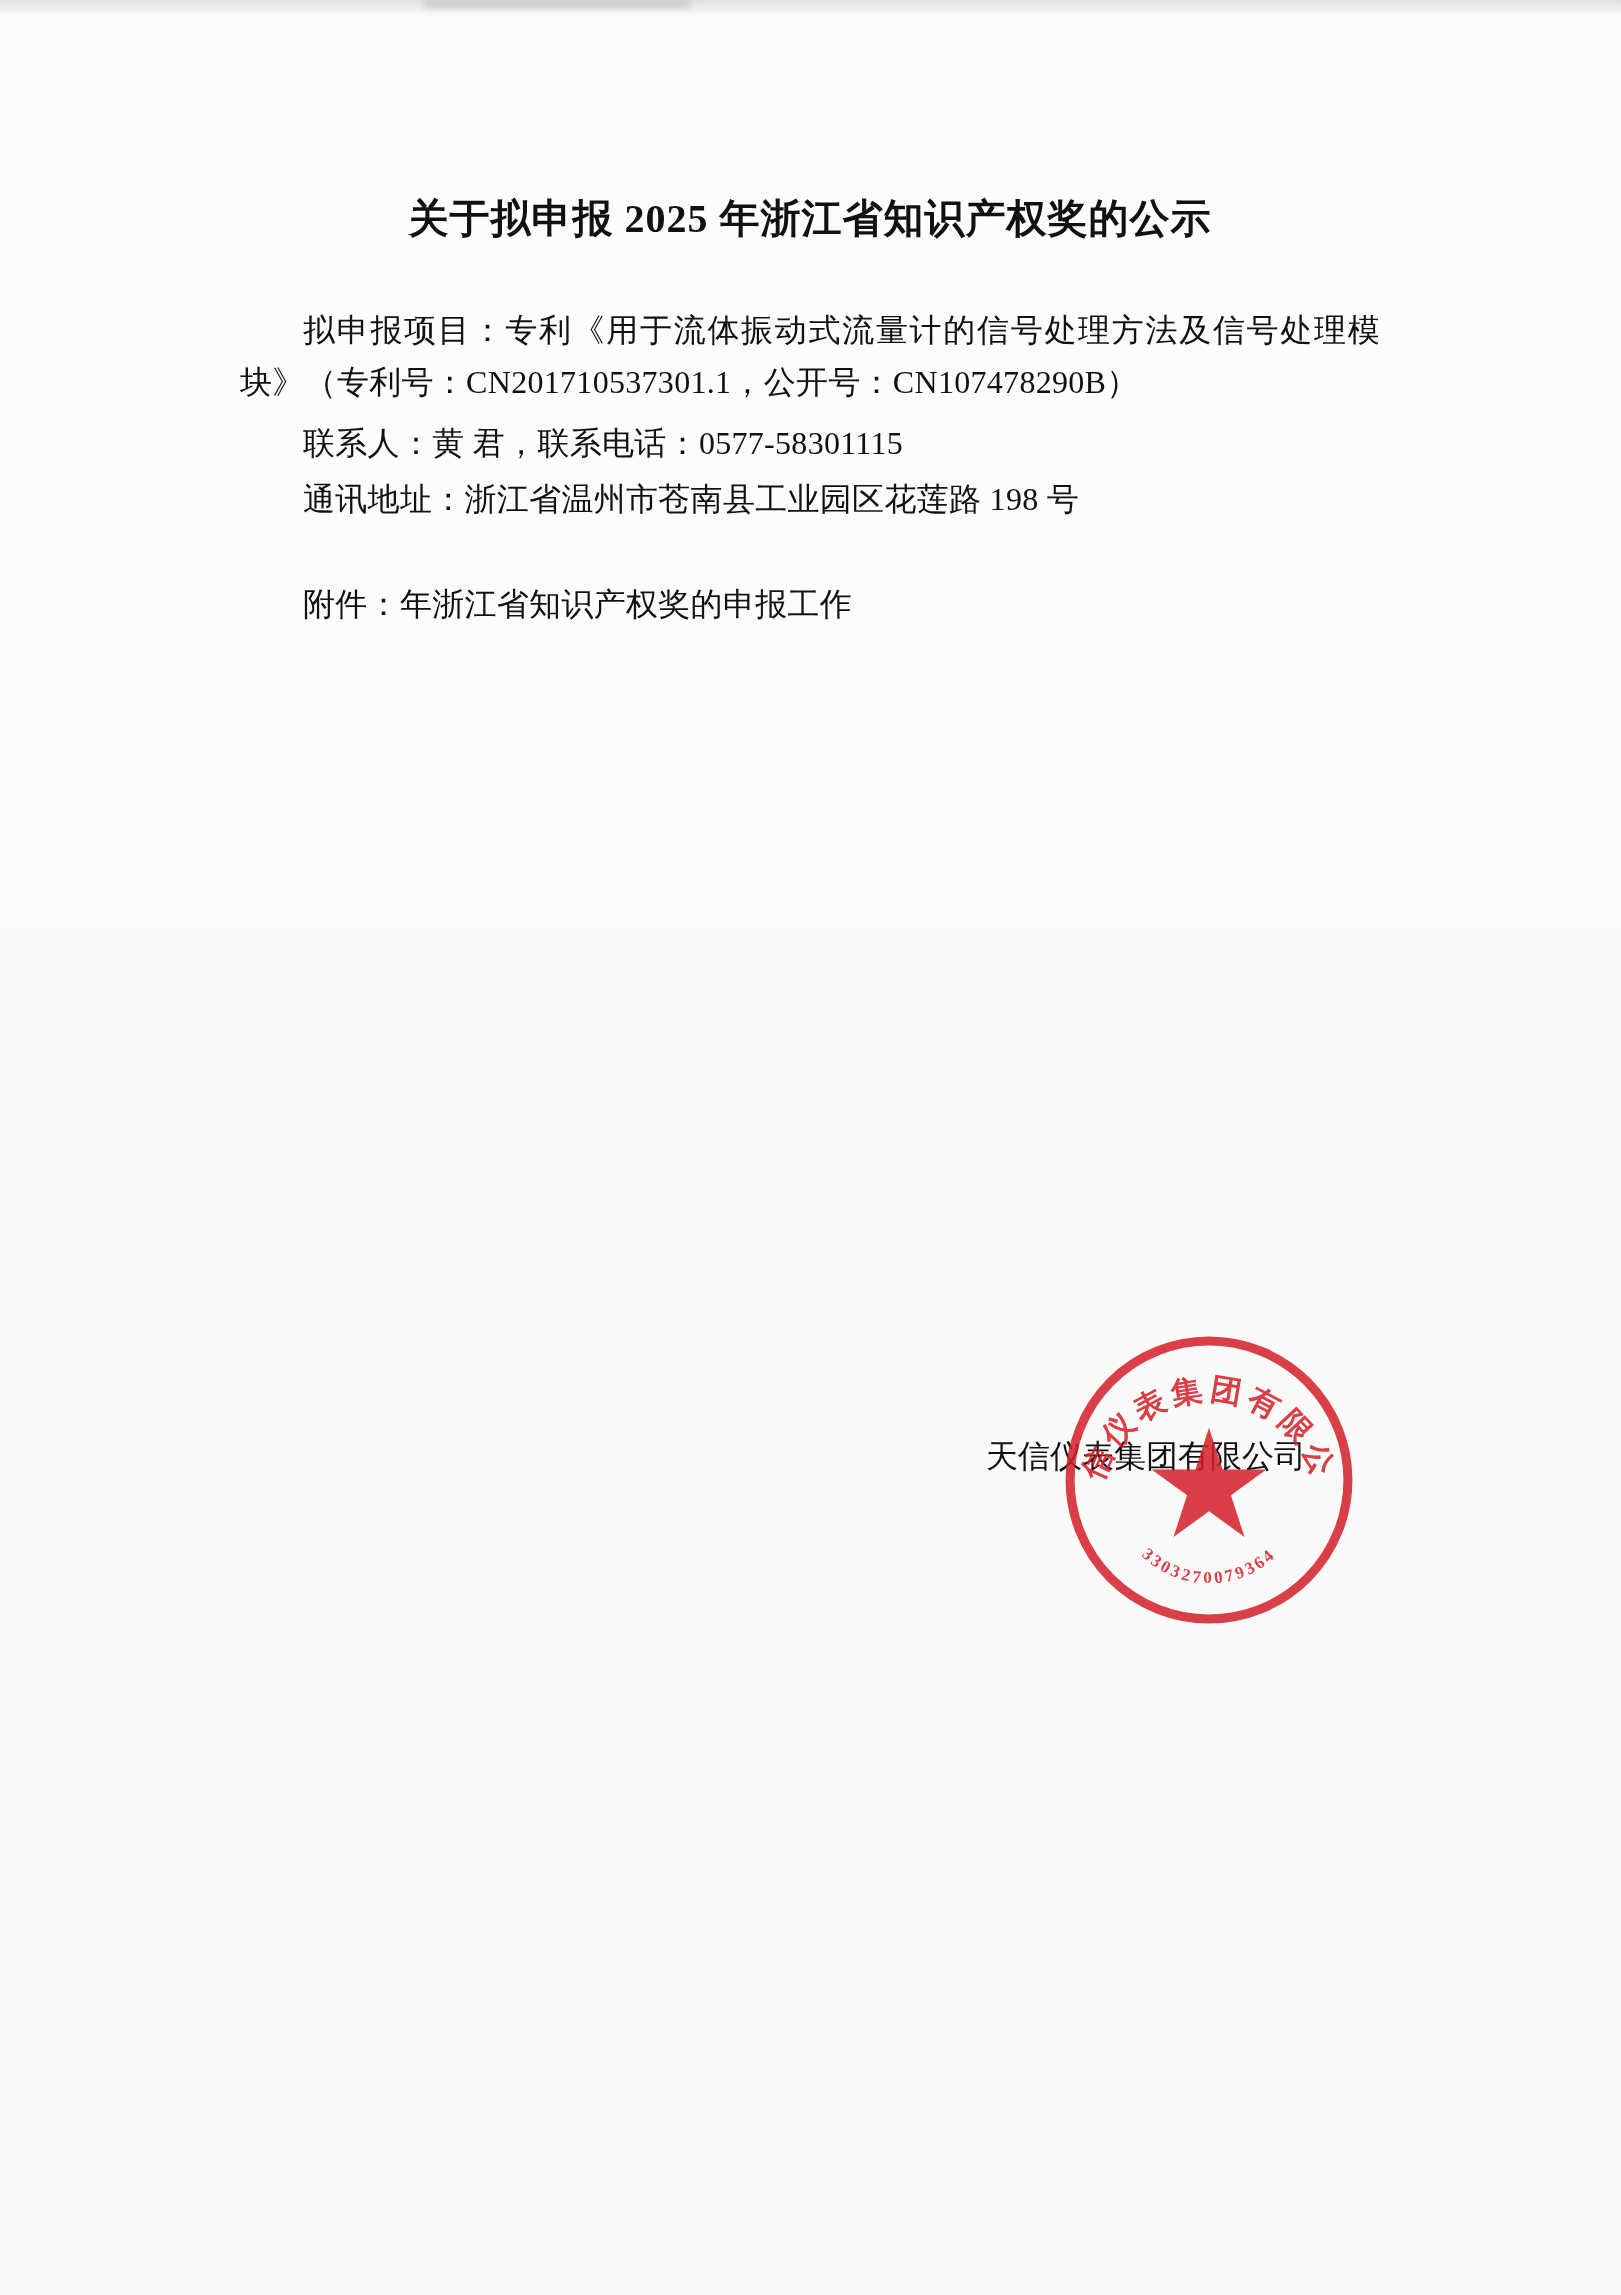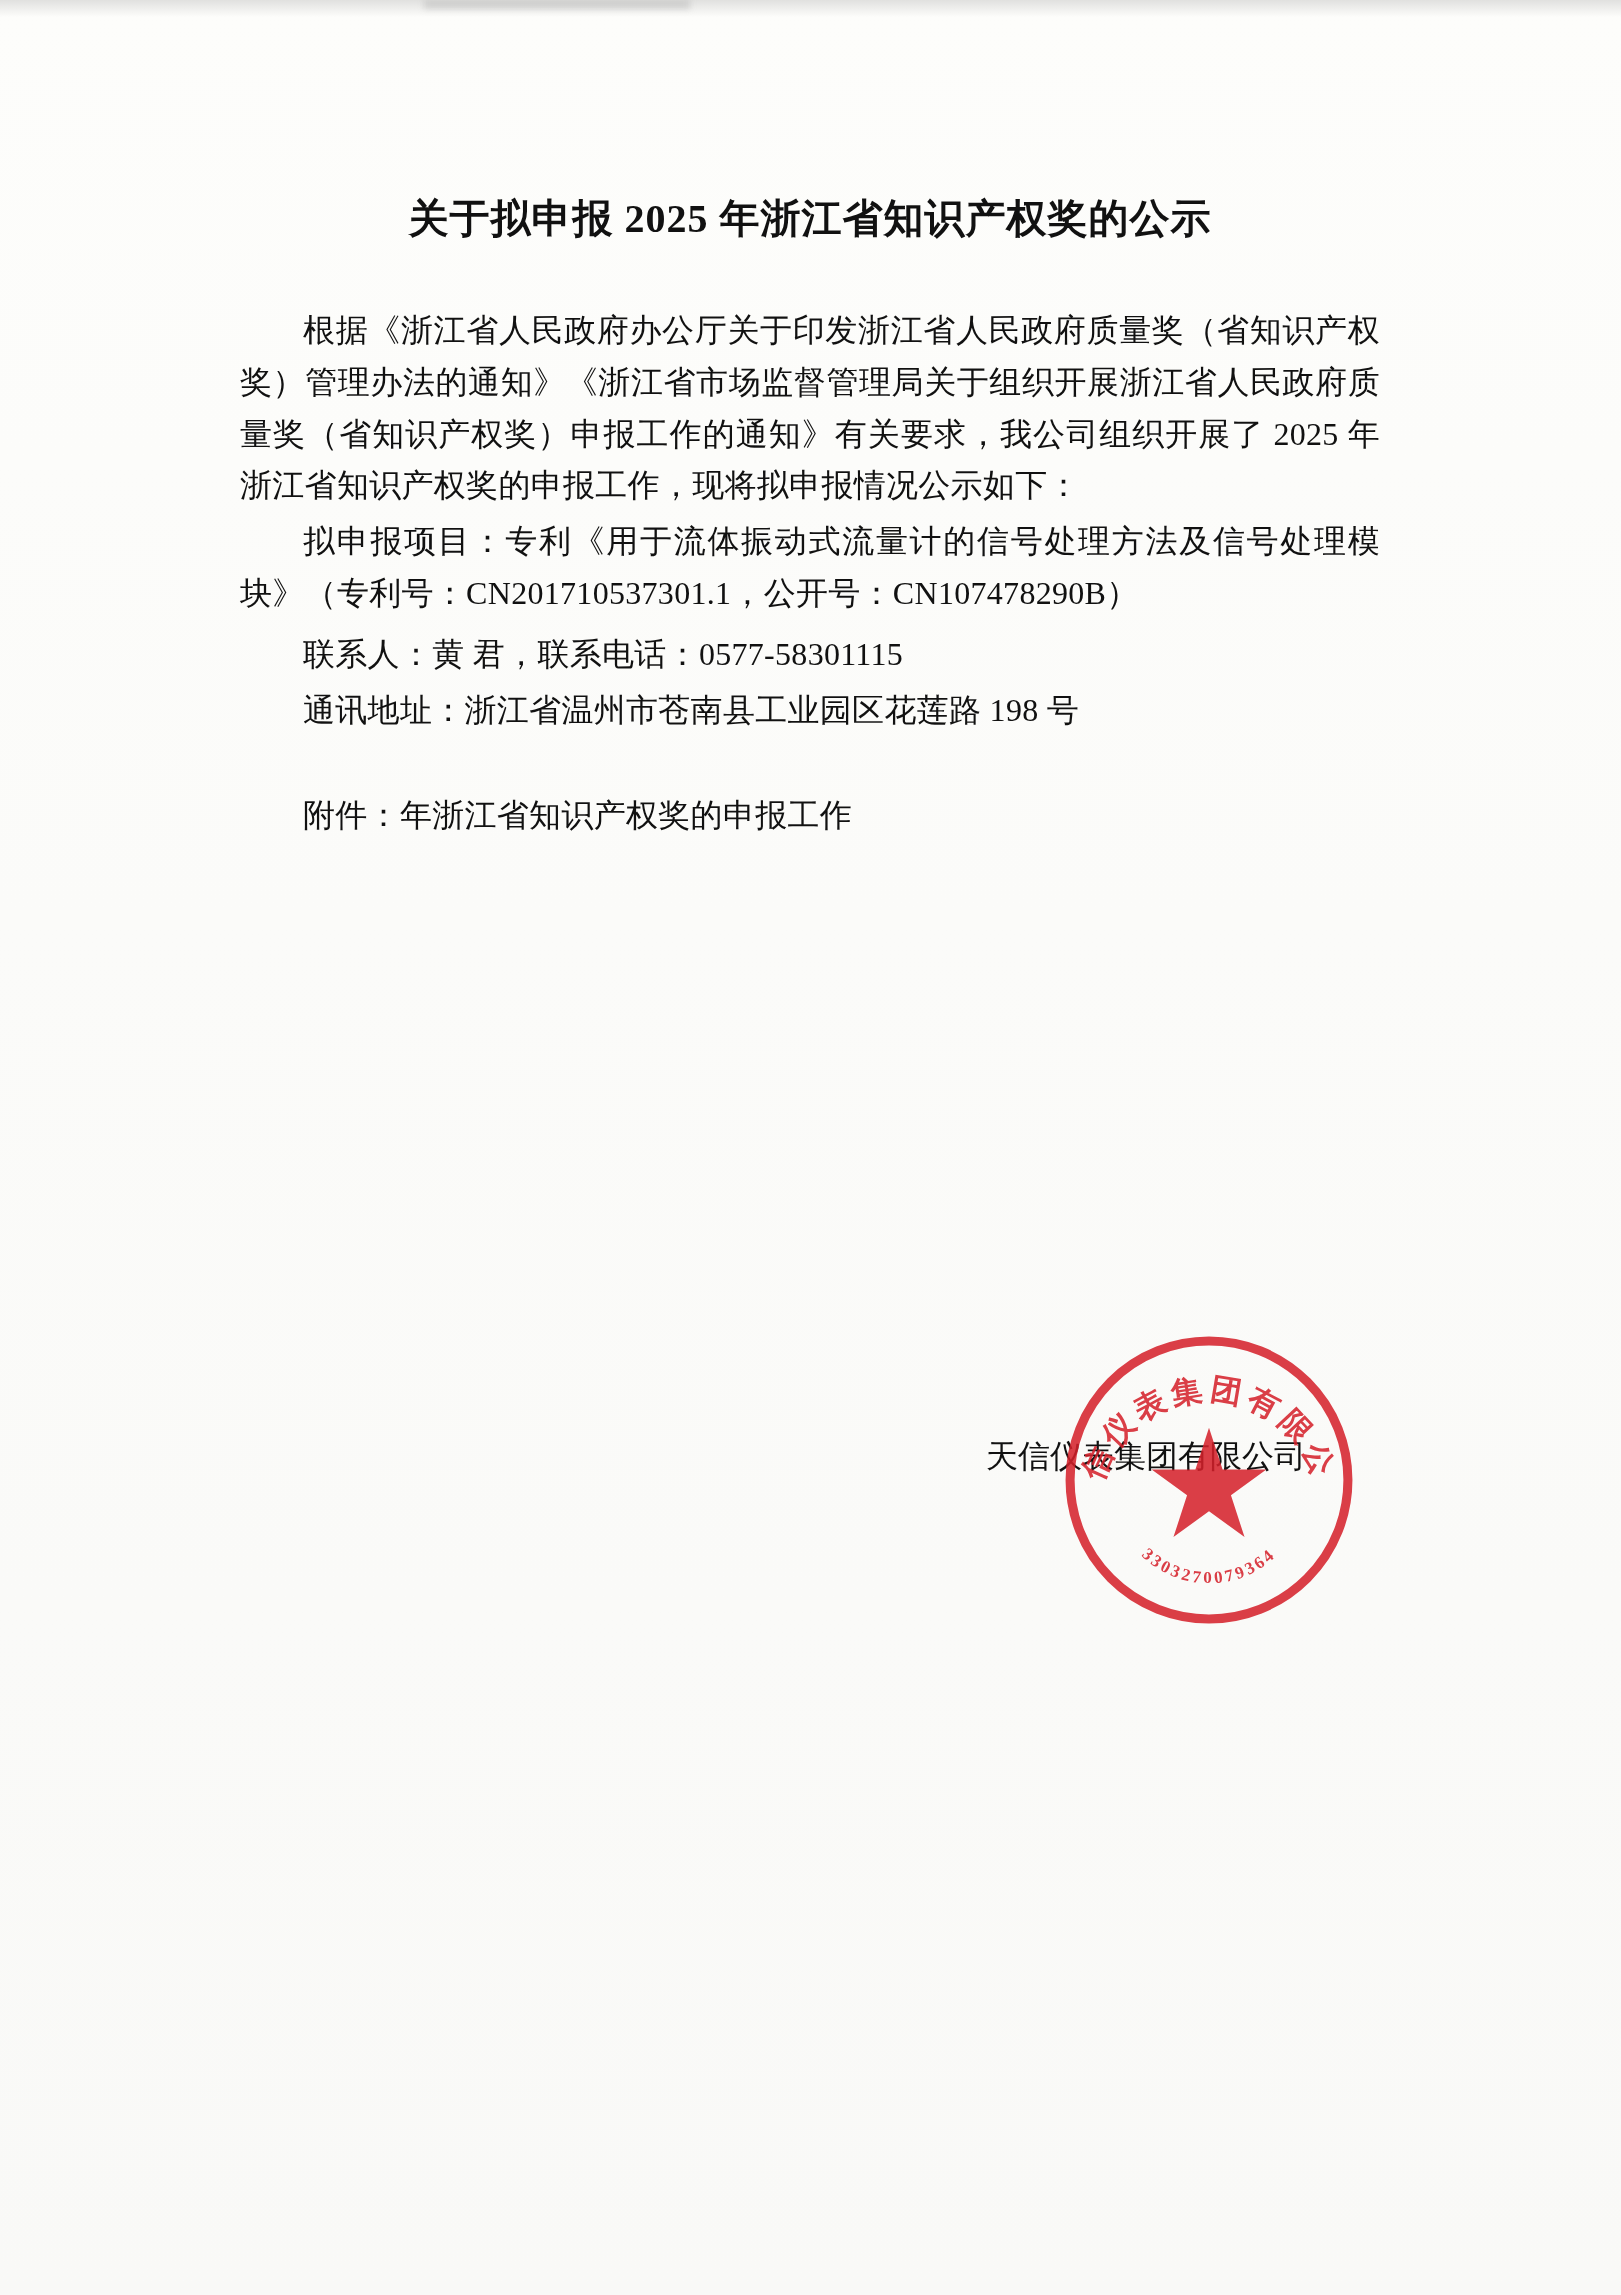--- a/index.html
+++ b/index.html
@@ -119,21 +119,20 @@
 
 <div class="page">
   <div class="scan-top-shadow"></div>
   <div class="scan-top-notch"></div>
 
   <div class="content">
 
     <h1 class="doc-title">关于拟申报 2025 年浙江省知识产权奖的公示</h1>
 
     <div class="body-text">
-      <p class="indent">根据《浙江省人民政府办公厅关于印发浙江省人民政府质量奖（省知识产权奖）管理办法的通知》《浙江省市场监督管理局关于组织开展浙江省人民政府质量奖（省知识产权奖）申报工作的通知》有关要求，我公司组织开展了 2025 年浙江省知识产权奖的申报工作，现将拟申报情况公示如下：</p>
 
       <p class="indent">拟申报项目：专利《用于流体振动式流量计的信号处理方法及信号处理模块》（专利号：CN201710537301.1，公开号：CN107478290B）</p>
 
 
       <div class="gap-small"></div>
 
       <p class="indent">联系人：黄 君，联系电话：0577-58301115</p>
 
       <p class="indent">通讯地址：浙江省温州市苍南县工业园区花莲路 198 号</p>
 

